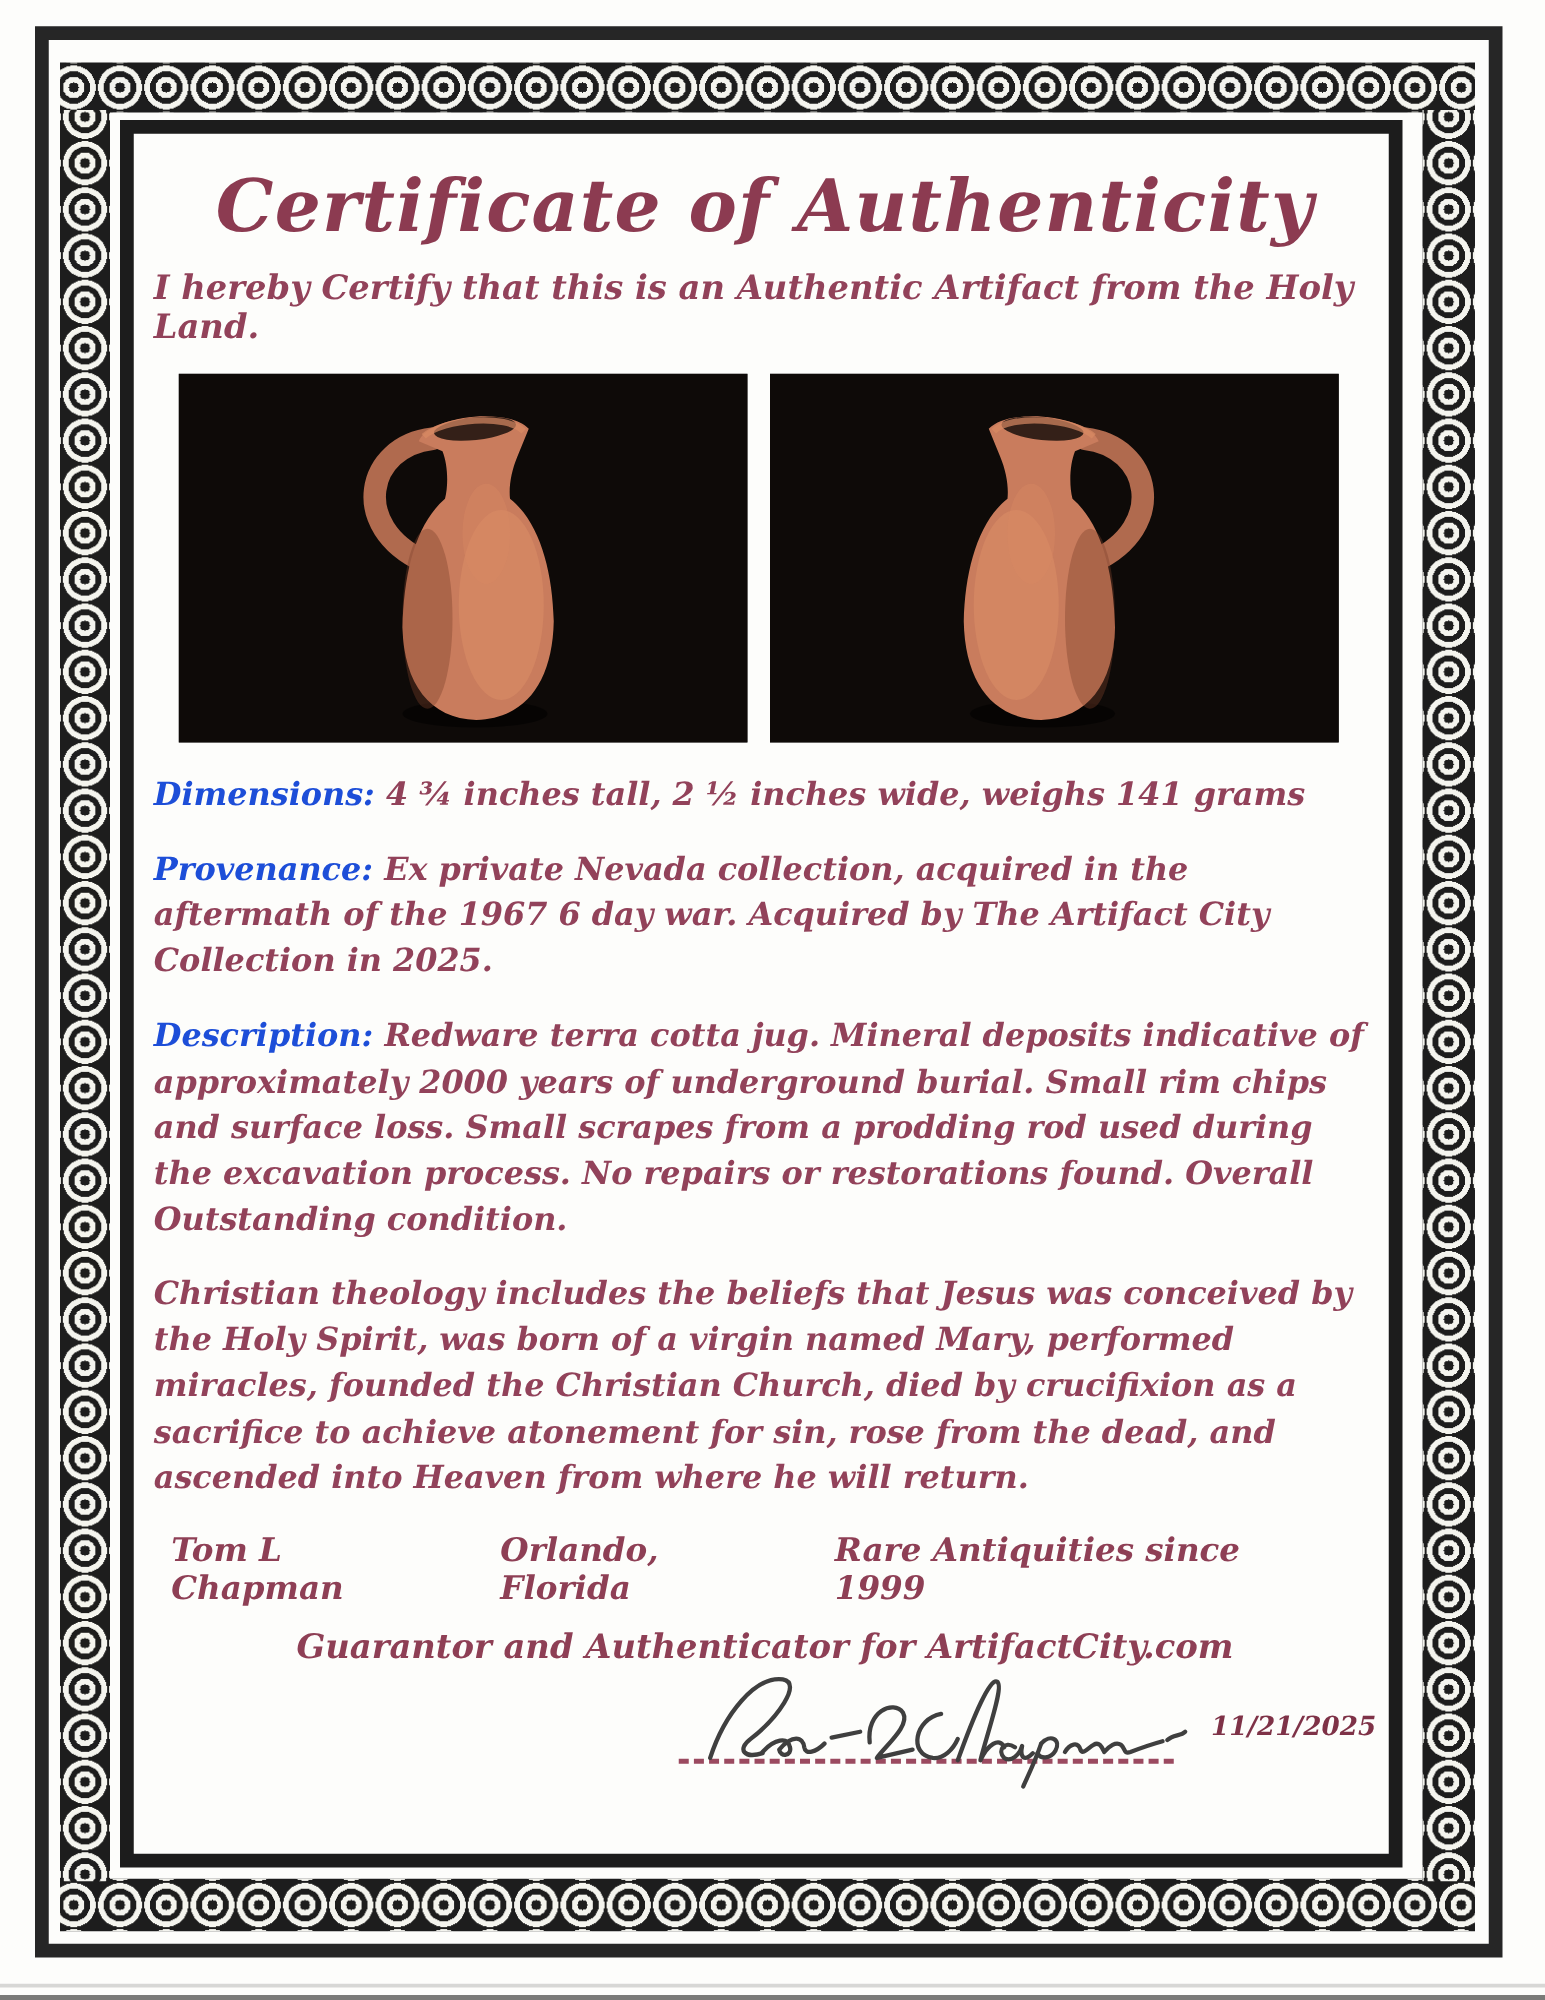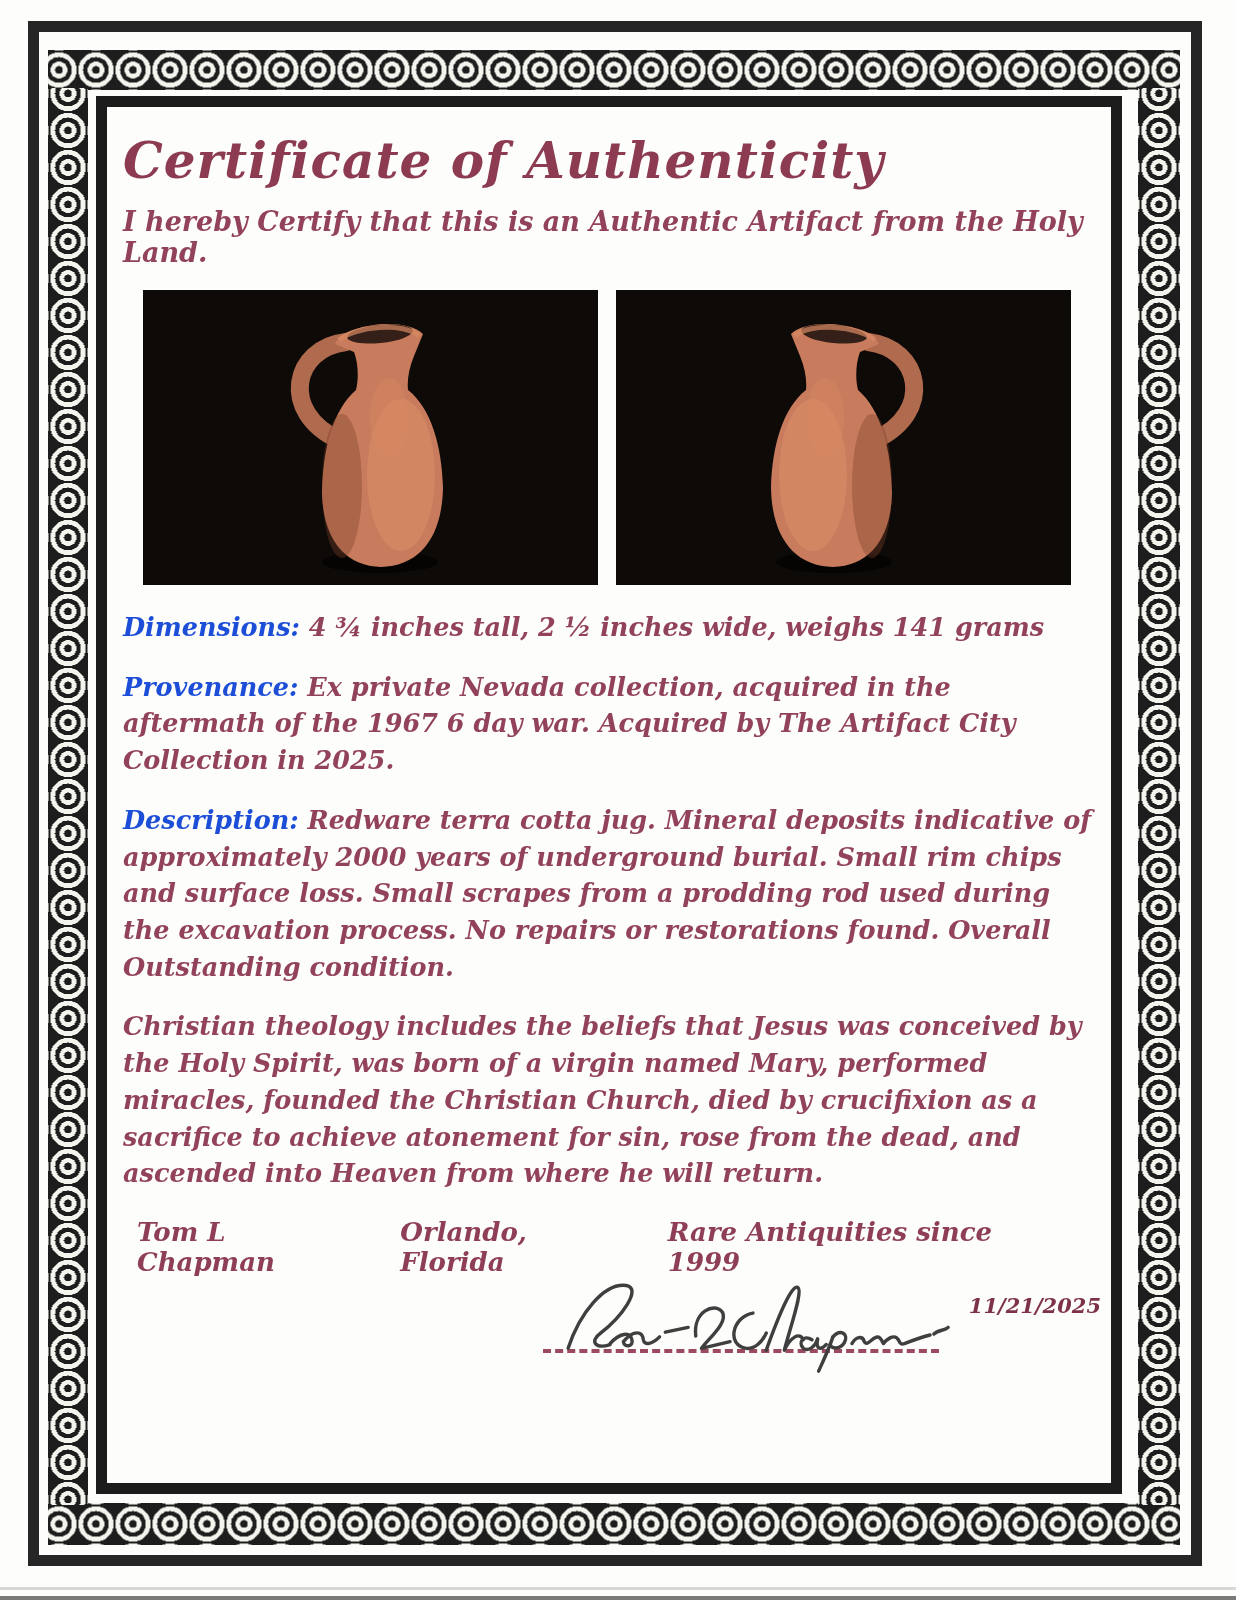--- a/index.html
+++ b/index.html
@@ -43,22 +43,22 @@
   .scan-edge-dark  { position: absolute; left: 0; right: 0; bottom: 0;  height: 4px; background: #7a7a78; }
 
   
   .content {
     position: absolute; left: 107px; top: 107px; right: 125px; bottom: 117px;
     padding: 22px 10px 0 16px;
     color: #92425a;
     overflow: hidden;
   }
   .title {
-    text-align: left;
-    font-size: 50px;
+    text-align: center;
+    font-size: 58px;
     font-weight: 700;
     color: #8c3b51;
     letter-spacing: 1px;
     margin: 2px 0 16px;
   }
   .sub {
     text-align: left;
     font-size: 27px;
     font-weight: 700;
     margin-bottom: 22px;
@@ -99,21 +99,21 @@
   .guarantor {
     text-align: center;
     font-size: 27px;
     font-weight: 700;
     margin-bottom: 4px;
     color: #8e3f55;
   }
   .sig-row {
     position: relative;
     display: flex;
-    align-items: flex-start;
+    align-items: center;
     margin: 0 0 14px 420px;
     height: 88px;
   }
   .sig-line {
     position: relative;
     width: 415px;
     height: 60px;
     border-bottom: 4px dashed #9b4a60;
   }
   .sig-line svg {
@@ -186,20 +186,21 @@
     <p class="body"><span class="lbl">Description:</span> <span>Redware terra cotta jug. Mineral deposits indicative of approximately 2000 years of underground burial. Small rim chips and surface loss. Small scrapes from a prodding rod used during the excavation process. No repairs or restorations found. Overall Outstanding condition.</span></p>
 
     <p class="body theology">Christian theology includes the beliefs that Jesus was conceived by the Holy Spirit, was born of a virgin named Mary, performed miracles, founded the Christian Church, died by crucifixion as a sacrifice to achieve atonement for sin, rose from the dead, and ascended into Heaven from where he will return.</p>
 
     <div class="signer-row">
       <span>Tom L Chapman</span>
       <span>Orlando, Florida</span>
       <span>Rare Antiquities since 1999</span>
     </div>
 
+    <div class="guarantor">Guarantor and Authenticator for ArtifactCity.com</div>
 
     <div class="sig-row">
       <div class="sig-line">
         <svg width="400" height="120" viewBox="0 0 420 120">
           <g fill="none" stroke="#3f3f3f" stroke-width="3.6" stroke-linecap="round" stroke-linejoin="round">
             <path d="M 18 95 C 30 58 56 26 79 29 C 96 32 74 62 52 79 C 40 88 47 96 62 91"></path>
             <path d="M 62 90 C 72 79 83 77 85 86 C 87 93 77 95 76 88 C 87 75 96 77 97 86 C 98 93 107 90 114 83"></path>
             <path d="M 120 78 L 144 73"></path>
             <path d="M 152 82 C 149 56 172 46 180 57 C 186 68 166 84 158 95 L 188 88"></path>
             <path d="M 212 58 C 190 62 184 92 205 95 C 214 96 222 88 226 79"></path>

